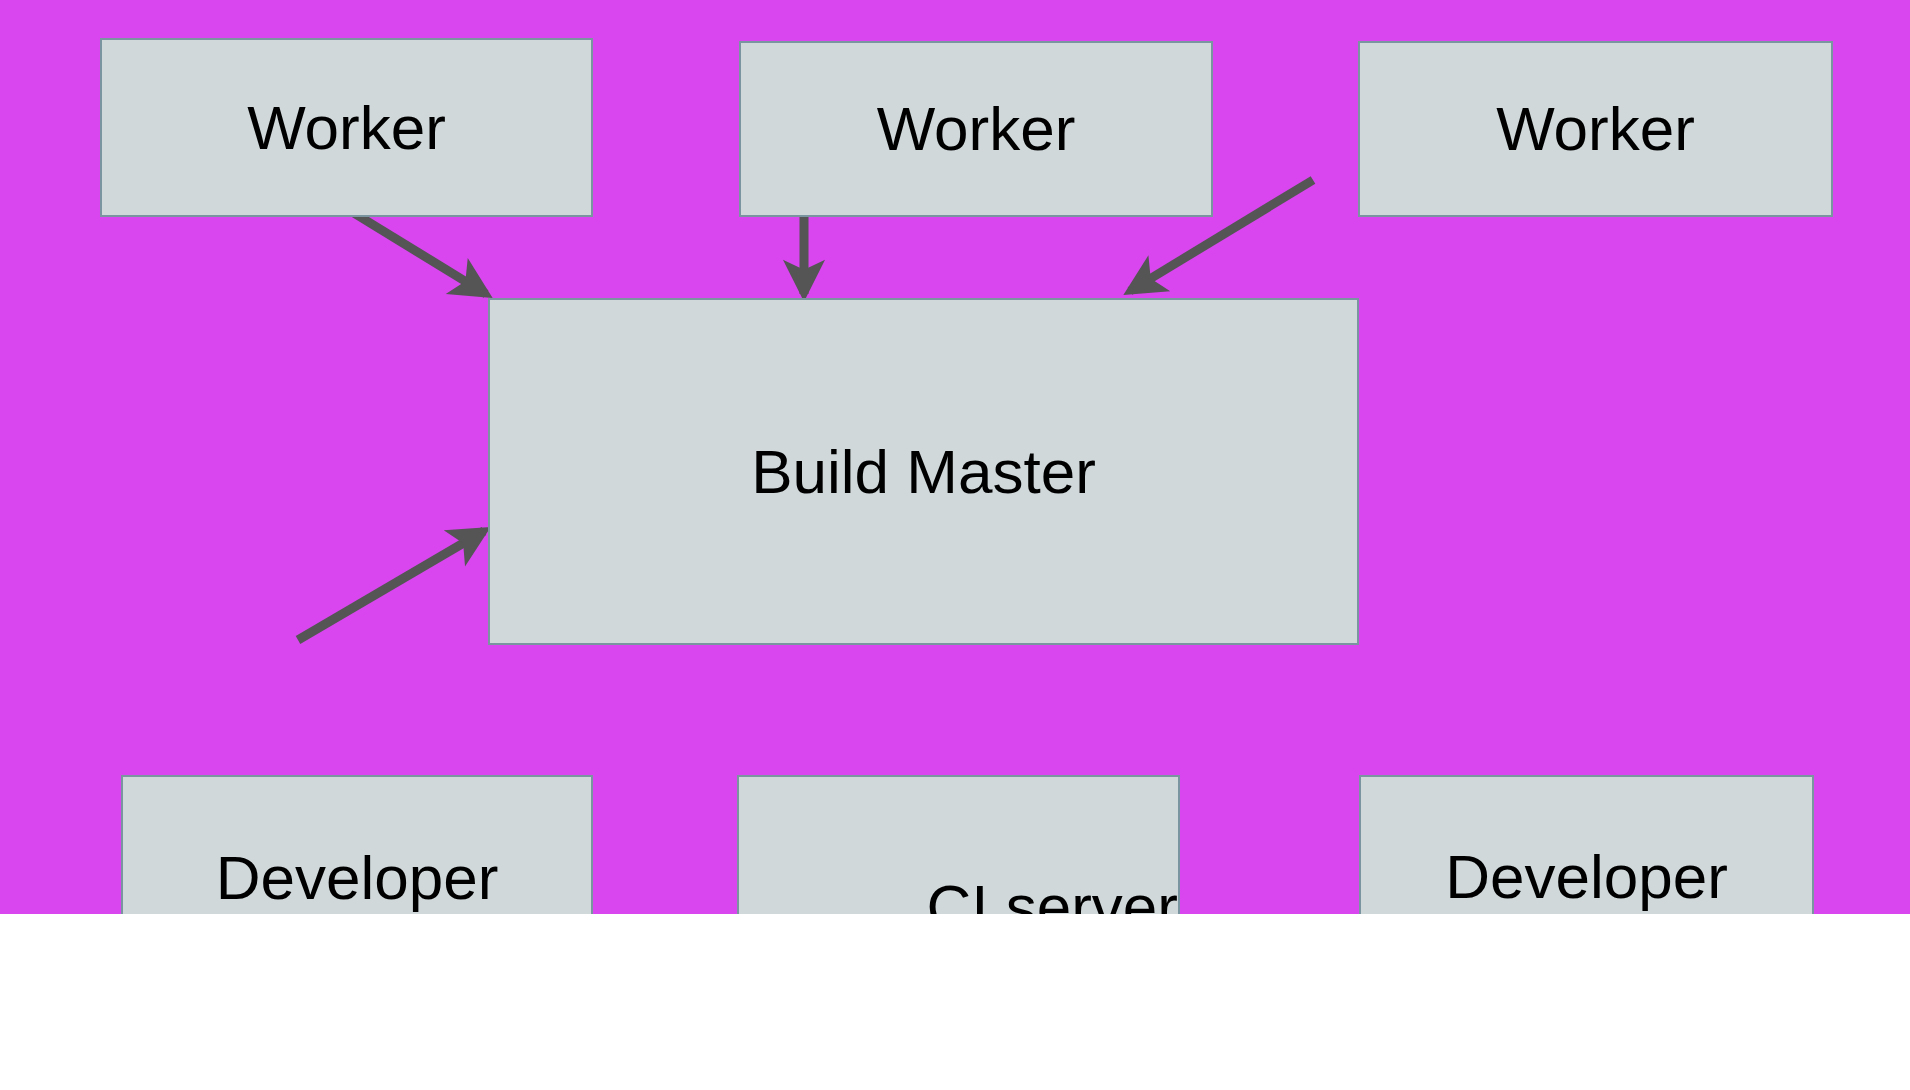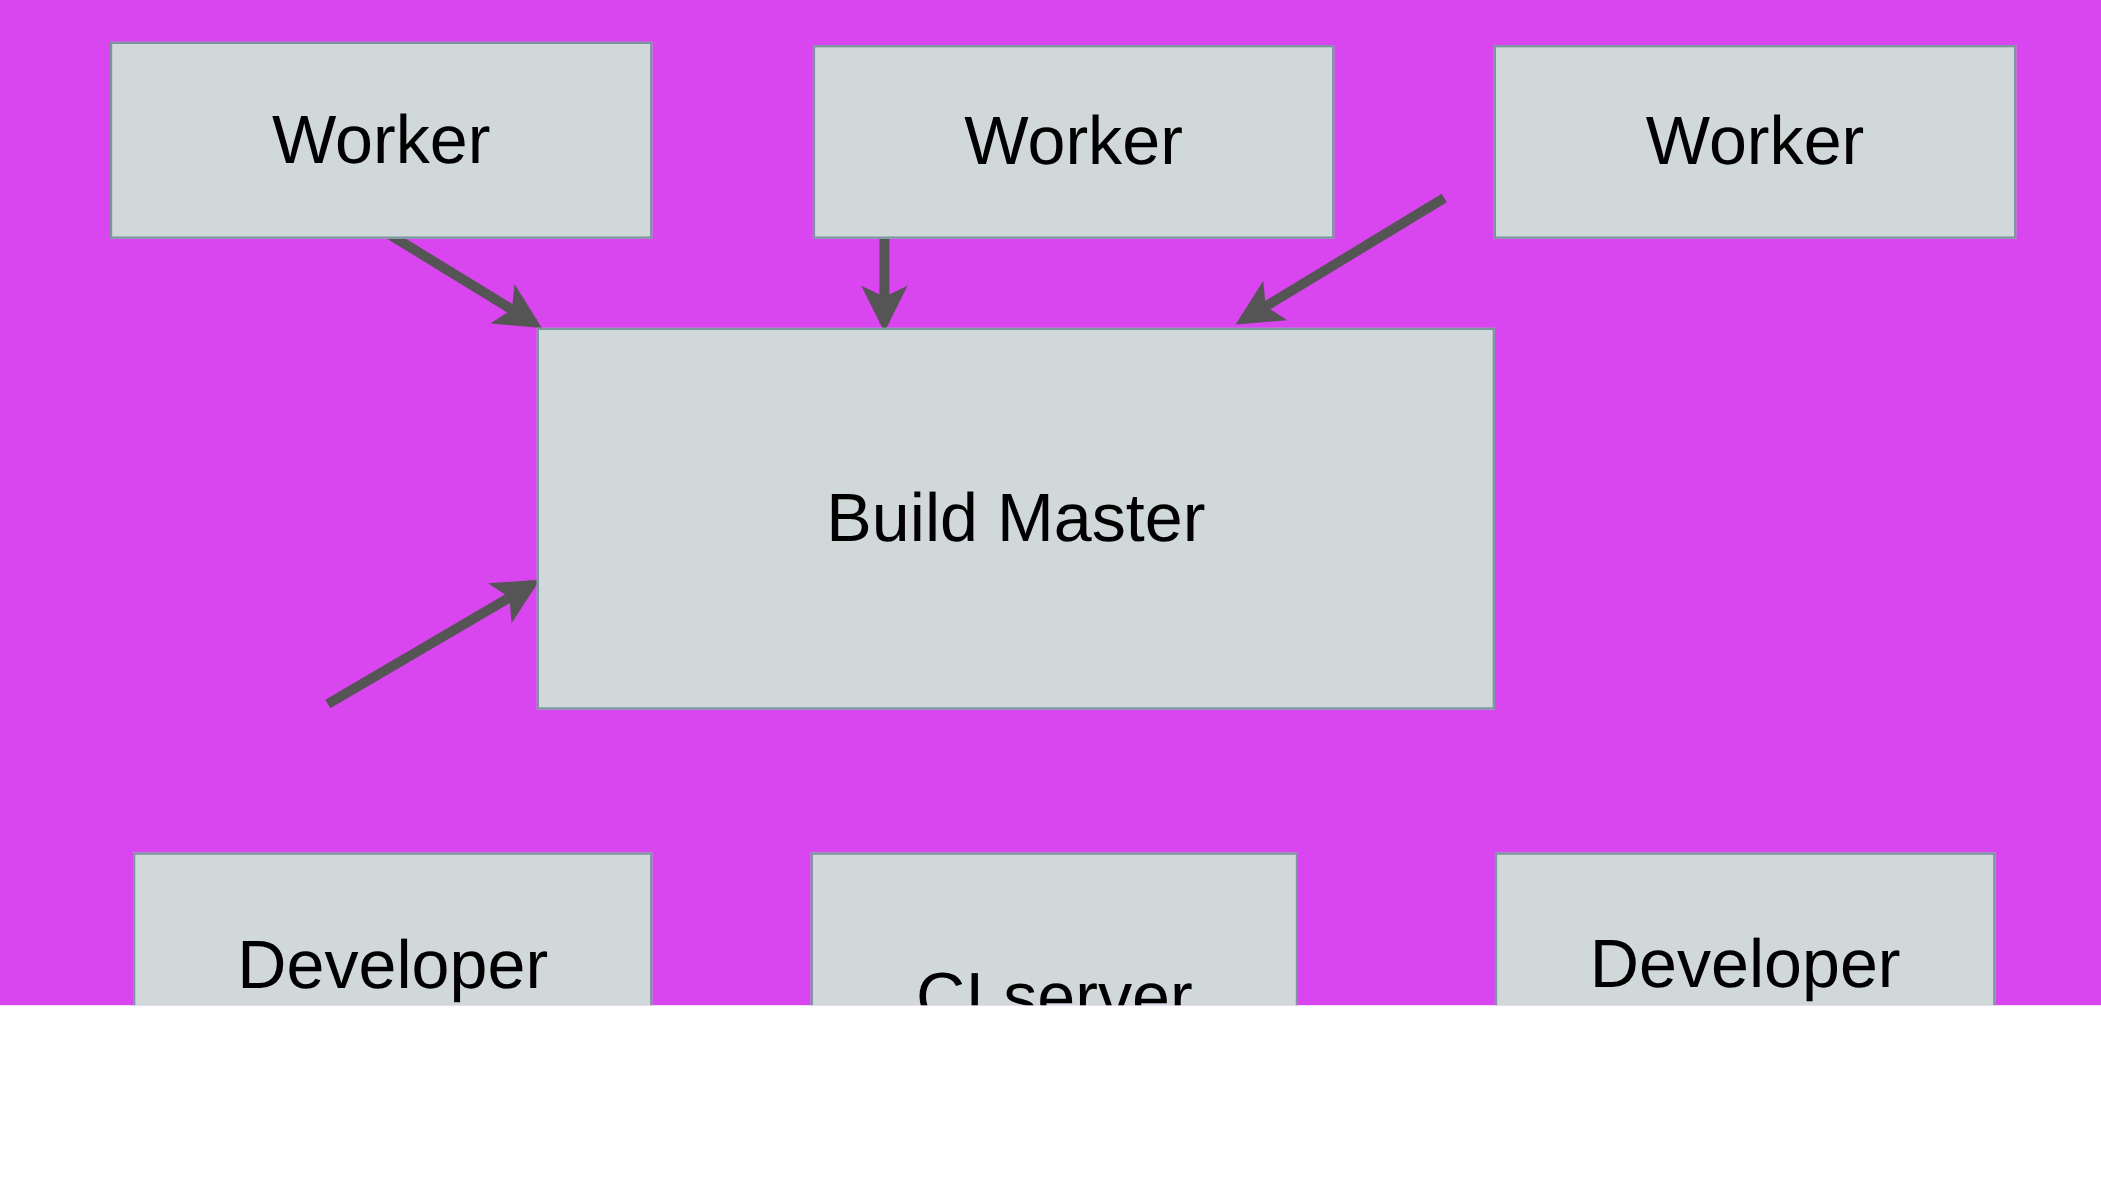--- a/index.html
+++ b/index.html
@@ -49,21 +49,21 @@
 
   
   #node-worker-1 { left: 100px;  top: 38px;  width: 493px; height: 179px; font-size: 62px; }
   #node-worker-2 { left: 739px;  top: 41px;  width: 474px; height: 176px; font-size: 62px; }
   #node-worker-3 { left: 1358px; top: 41px;  width: 475px; height: 176px; font-size: 62px; }
   #node-build-master { left: 488px; top: 298px; width: 871px; height: 347px; font-size: 62px; justify-content: flex-end; }
   #node-dev-left  { left: 121px;  top: 775px; width: 472px; height: 274px; font-size: 62px; }
   #node-ci-server { left: 737px;  top: 775px; width: 443px; height: 272px; font-size: 62px; }
   #node-dev-right { left: 1359px; top: 775px; width: 455px; height: 272px; font-size: 62px; }
 
-  #node-ci-server .node-label { transform: translateY(-4px); }
+  #node-ci-server .node-label { transform: translateY(-4px); text-align: right; }
 </style>
 </head>
 <body>
 
 <div id="canvas">
 
   <svg id="arrow-layer" viewBox="0 0 1910 1090" xmlns="http://www.w3.org/2000/svg">
     <defs>
       <marker id="arrowhead" viewBox="0 0 12 12" refX="9.2" refY="6" markerWidth="5.2" markerHeight="5.2" orient="auto-start-reverse" markerUnits="strokeWidth">
         <path d="M 0.4 0.6 L 11.2 6 L 0.4 11.4 L 3.0 6 Z" fill="#555555"></path>

